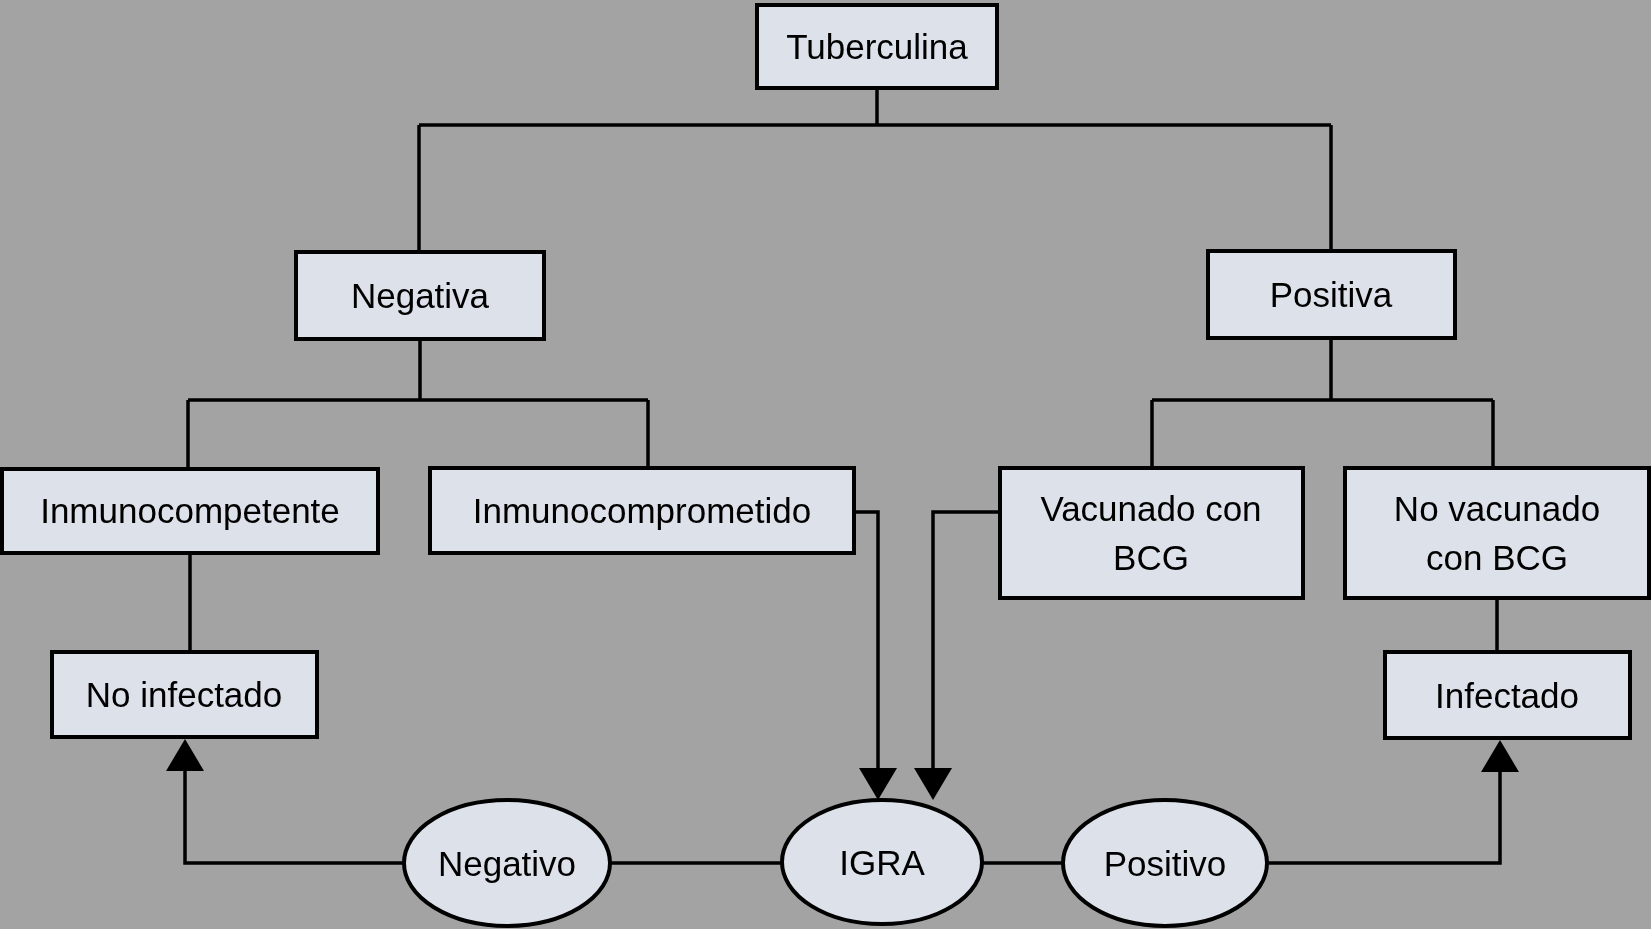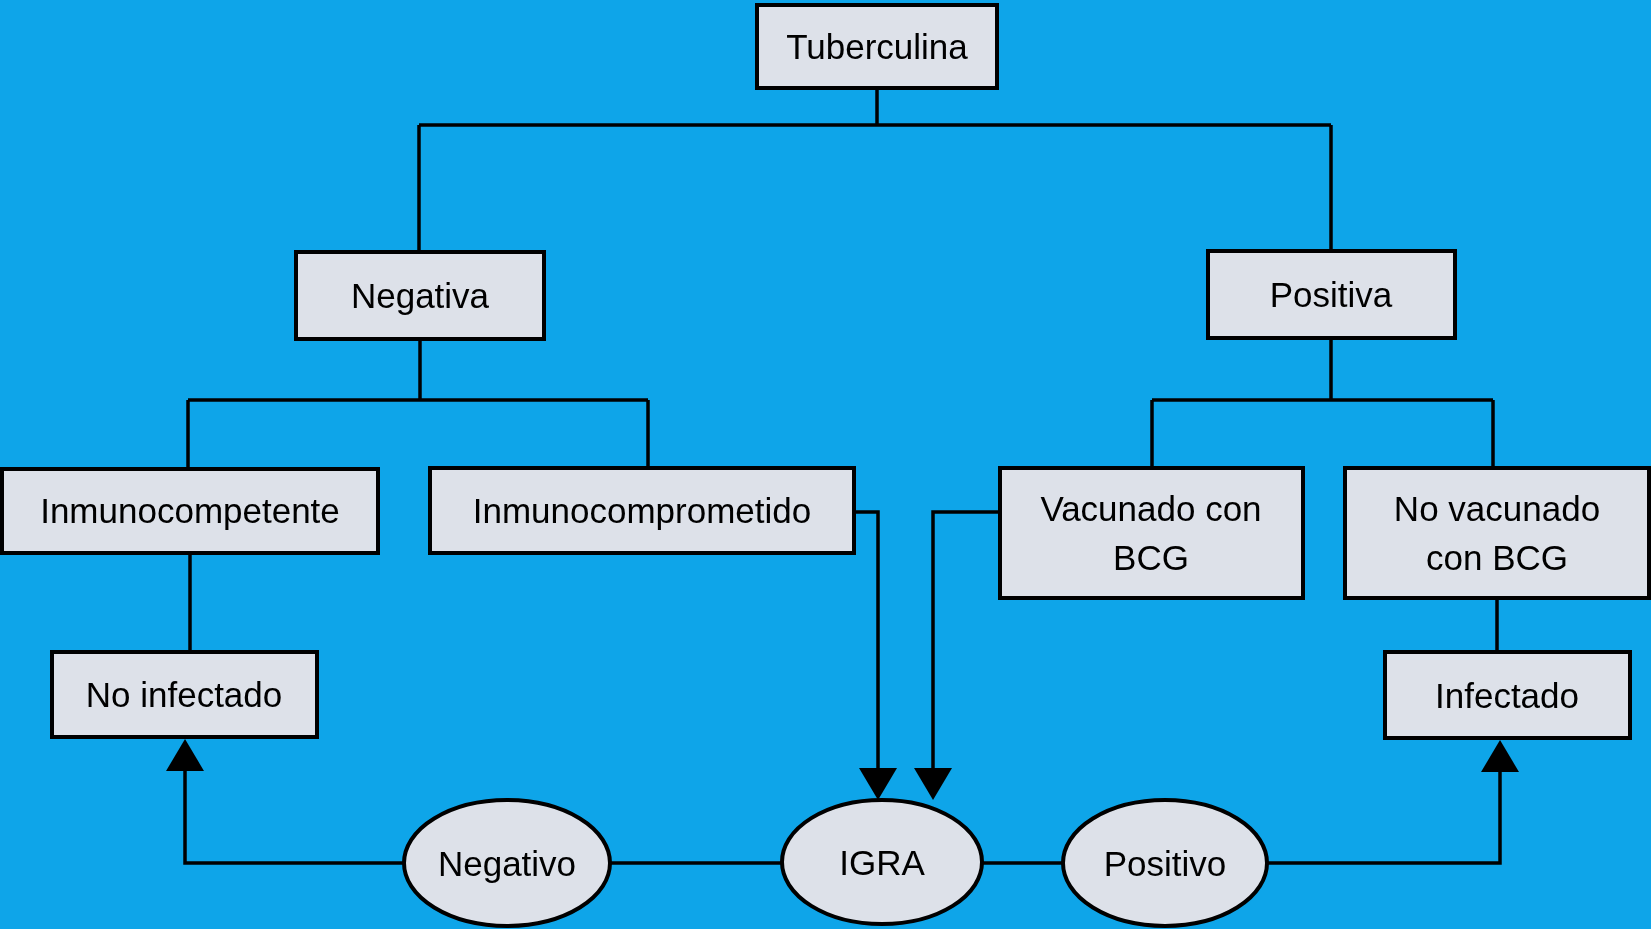--- a/index.html
+++ b/index.html
@@ -4,21 +4,21 @@
 <style>
   html, body {
     margin: 0;
     padding: 0;
     background: #ffffff;
   }
   .stage {
     position: relative;
     width: 1651px;
     height: 929px;
-    background: #0ea5e9;
+    background: #a3a3a3;
     overflow: hidden;
   }
   svg { display: block; }
   .node {
     fill: #dde1e9;
     stroke: #000000;
     stroke-width: 4;
   }
   .edge {
     stroke: #000000;

